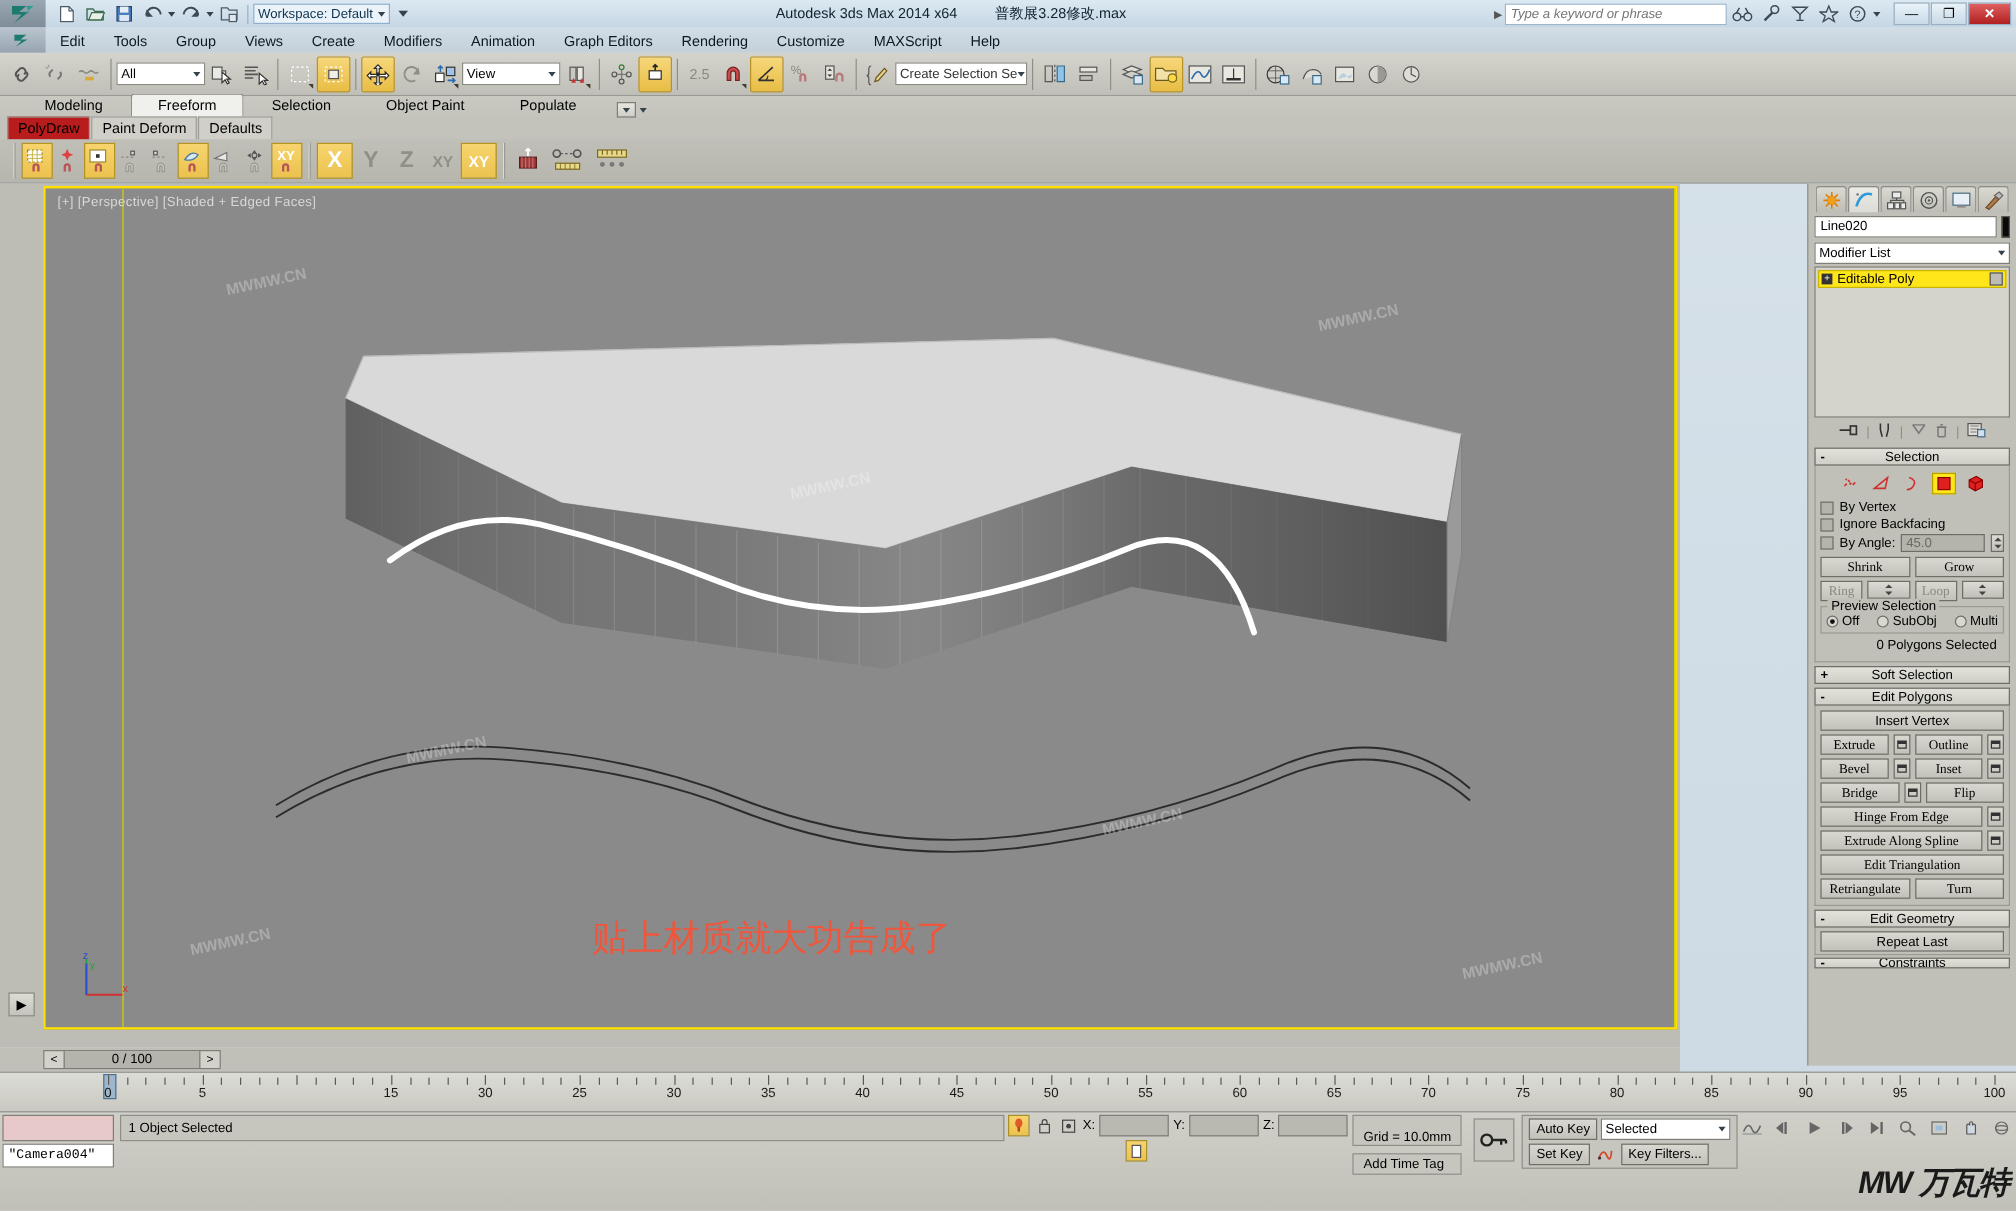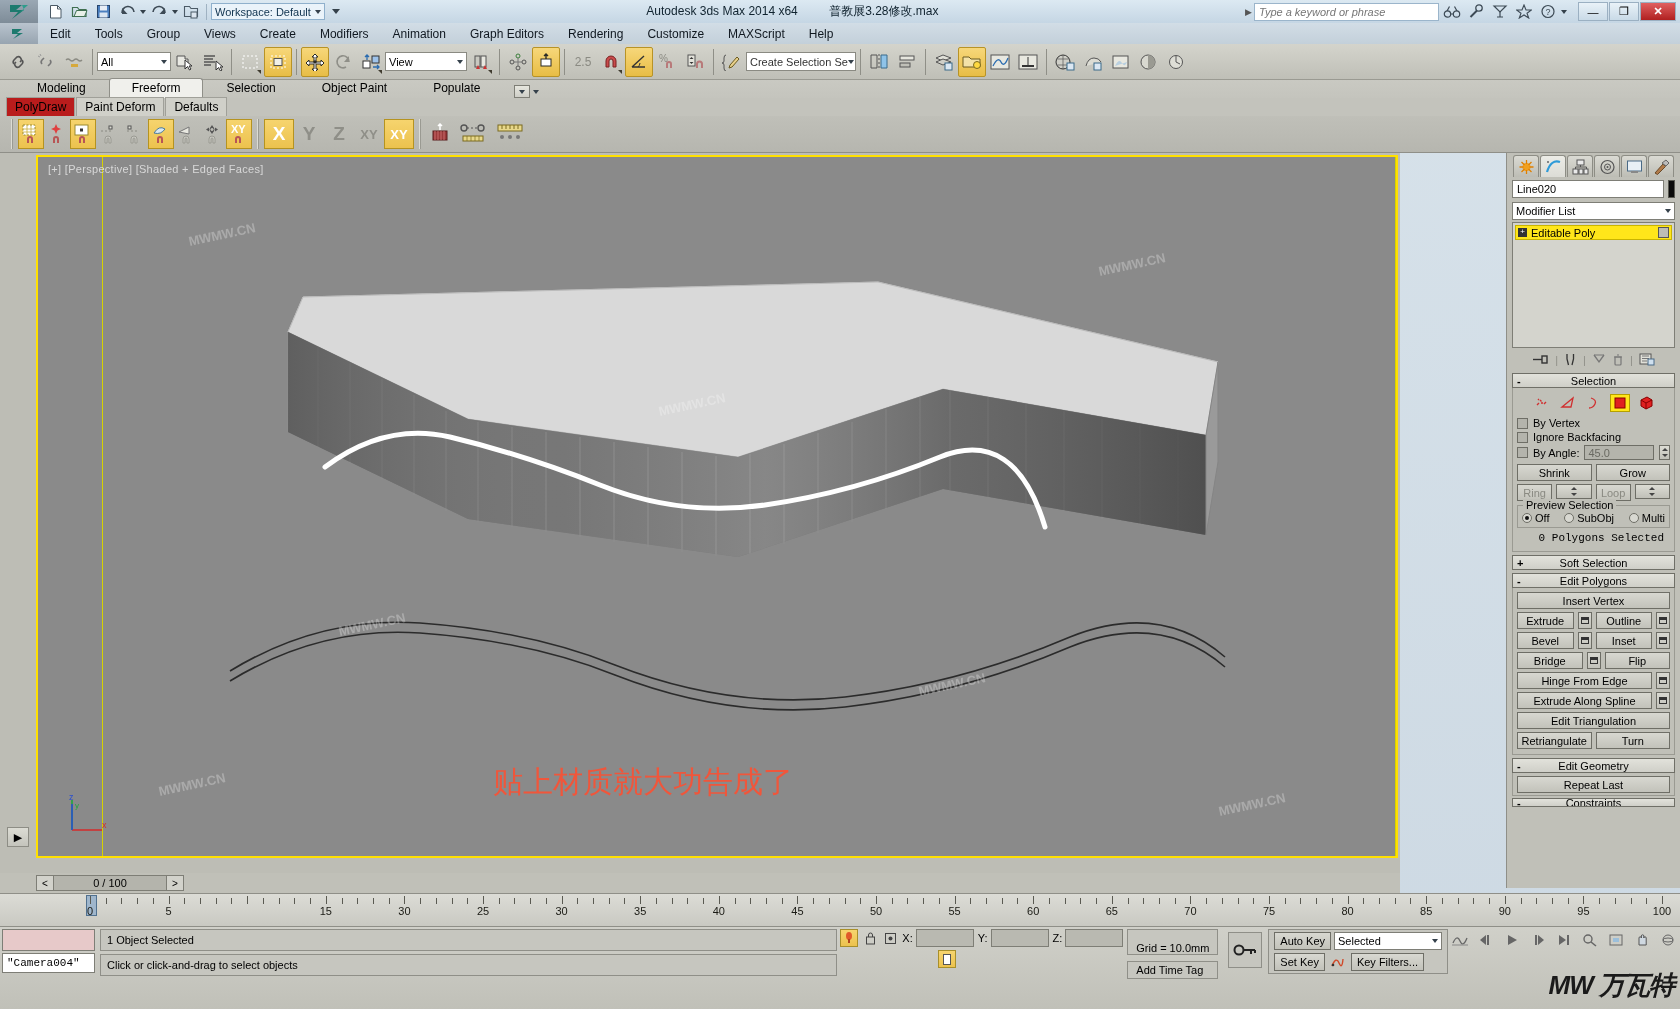--- a/index.html
+++ b/index.html
@@ -141,32 +141,32 @@
   .ck{ width:11px;height:11px;background:#b4b4ac;border:1px solid #6e6e66; }
   .spin-field{ flex:1;height:15px;background:#b4b4ac;border:1px solid #6e6e66;
      font-size:11px;color:#6a6a62;padding:0 3px; display:flex;align-items:center;}
   .spin{ width:11px;height:15px;background:linear-gradient(#dcdcd4,#c0c0b8);border:1px solid #6e6e66;
      display:flex;flex-direction:column;justify-content:space-around;align-items:center;}
   .btn{ background:linear-gradient(#d8d8d1,#c2c2ba); border:1px solid #6e6e66;
      height:17px; display:flex; align-items:center; justify-content:center; font-size:11px;
      cursor:pointer; }
   .btn.dis{ color:#8a8a82; }
   .brow{ display:flex; gap:4px; margin-top:3px; }
-  .brow > *{ flex:1; }
+  .brow > *{ flex:1;font-family:Liberation Serif, serif; }
   .sqbtn{ width:14px;height:17px;background:linear-gradient(#d8d8d1,#c2c2ba);border:1px solid #6e6e66;
      display:flex;align-items:center;justify-content:center;flex:none;cursor:pointer; }
   .sqbtn i{ width:8px;height:7px;border:1px solid #333;border-top-width:3px; display:block;}
   .group{ border:1px solid #9a9a92; margin-top:4px; padding:4px 4px 3px 4px; position:relative; }
   .group-lbl{ position:absolute; top:-7px; left:5px; background:#c0c0b8; padding:0 3px; font-size:11px;}
   .radrow{ display:flex; align-items:center; justify-content:space-between; padding-top:2px; }
   .rad{ display:flex; align-items:center; gap:3px; font-size:11px; }
   .rdot{ width:10px;height:10px;border-radius:50%;background:#d8d8d1;border:1px solid #6e6e66;
      display:flex;align-items:center;justify-content:center; }
   .rdot.on::after{ content:""; width:4px;height:4px;border-radius:50%;background:#111; }
-  .polycount{ text-align:right; font-size:11px; padding:4px 6px 2px 0;font-family:Liberation Mono, monospace; }
+  .polycount{ text-align:right; font-size:11px; padding:4px 6px 2px 0; }
 
   
   .tbar{ position:absolute; left:0; top:873px; width:1400px; height:20px; background:#c0c0b8; }
   .frame-nav{ position:absolute; left:36px; top:2px; width:148px; height:16px; display:flex;
      border:1px solid #7e7e76; background:#d2d2cb; }
   .fn-arrow{ width:16px; display:flex;align-items:center;justify-content:center;font-size:10px;cursor:pointer;}
   .fn-mid{ flex:1; background:#b4b4ac; border-left:1px solid #7e7e76;border-right:1px solid #7e7e76;
      display:flex;align-items:center;justify-content:center;font-size:11px; }
   .timeline{ position:absolute; left:0; top:893px; width:1680px; height:33px;
      background:linear-gradient(#dcdcd6,#c9c9c2); border-top:1px solid #8f8f88; }
@@ -1152,21 +1152,20 @@
       </div>
   </div>
 
   <div class="statusbar">
     <div class="sb-mini">
       <div class="m1"></div>
       <div class="m2">"Camera004"</div>
     </div>
     <div class="sb-prompt">
       <div class="sb-line">1 Object Selected</div>
-      <div class="sb-line second">Click or click-and-drag to select objects</div>
     </div>
     <div class="sb-right">
       <div style="display:flex;flex-direction:column;gap:3px;padding-right:4px">
         <div style="display:flex;align-items:center;gap:4px">
           <span style="width:18px;height:18px;background:linear-gradient(#f6d46e,#ecc24e);border:1px solid #a88f2a;display:flex;align-items:center;justify-content:center">
               <svg width="10" height="14" viewBox="0 0 10 14">
                 <ellipse cx="5" cy="5" rx="3" ry="4" fill="#e05a2a"></ellipse>
                 <rect x="4" y="8" width="2" height="4" fill="#b0451c"></rect>
               </svg>
             </span>

